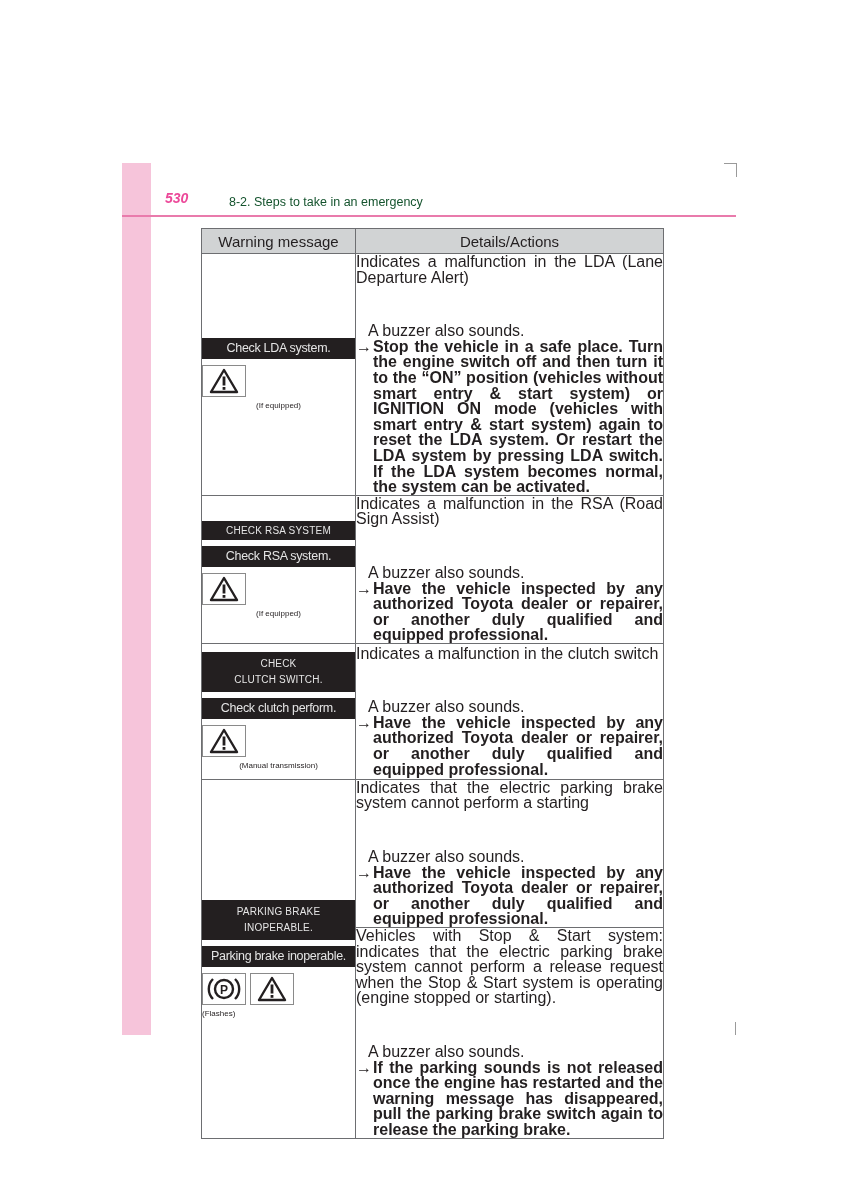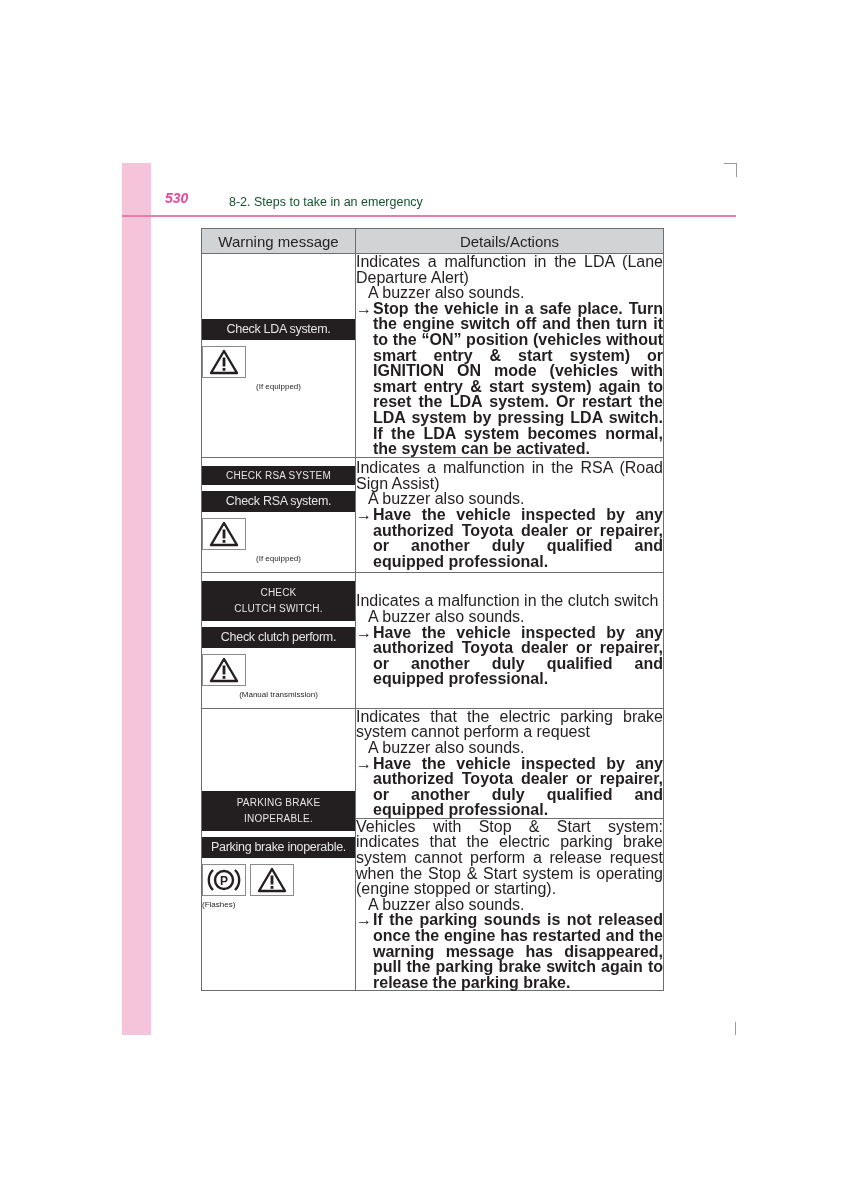--- a/index.html
+++ b/index.html
@@ -22,21 +22,21 @@
   .msg-box { background:#231f20; color:#e5e5e5; text-align:center; margin:0 0 6px 0; font-size:10px; }
   .msg-caps { font-size:10px; letter-spacing:0.2px; padding:4px 2px; line-height:16px; }
   .msg-mixed { font-family:"Liberation Sans", sans-serif; font-size:12.5px; padding:2px 0; letter-spacing:-0.3px; line-height:17px; }
   .ind-row { display:flex; gap:4px; margin-top:4px; }
   .ind-box { width:42px; height:30px; border:1px solid #8a8a8a; display:flex; align-items:center; justify-content:center; background:#fff; }
   .cap { font-size:8px; color:#231f20; text-align:center; margin-top:4px; }
   .cap.left { text-align:left; }
 
   .det { padding:5px 6px 5px 5px; font-size:16px; line-height:15.6px; text-align:justify; }
   .det .line { }
-  .det .sub { padding-left:12px; }
+  .det .sub { padding-left:12px;margin-top:38px; }
   .det .action { display:flex; }
   .det .arrow { width:17px; flex:0 0 17px; font-weight:normal; }
   .det .action-text { font-weight:bold; text-align:justify; flex:1; }
 </style>
 </head>
 <body>
 
 <div class="pink-tab"></div>
 <div class="crop-tr"></div>
 <div class="crop-br"></div>
@@ -155,21 +155,21 @@
             <svg width="30" height="26" viewBox="0 0 30 26">
                 <path d="M15 2 L28 24 L2 24 Z" fill="none" stroke="#231f20" stroke-width="2.4" stroke-linejoin="round"></path>
                 <rect x="13.6" y="8.5" width="2.8" height="9" fill="#231f20"></rect>
                 <rect x="13.6" y="19" width="2.8" height="2.8" fill="#231f20"></rect>
               </svg>
           </div>
         </div>
         <div class="cap left">(Flashes)</div>
       </td>
       <td class="det">
-        <div class="line">Indicates that the electric parking brake system cannot perform a request</div>
+        <div class="line">Indicates that the electric parking brake system cannot perform a starting</div>
         <div class="sub">A buzzer also sounds.</div>
         <div class="action">
           <span class="arrow">→</span>
           <span class="action-text">Have the vehicle inspected by any authorized Toyota dealer or repairer, or another duly qualified and equipped professional.</span>
         </div>
       </td>
     </tr>
 
     <tr style="height:166px;">
       <td class="det">

